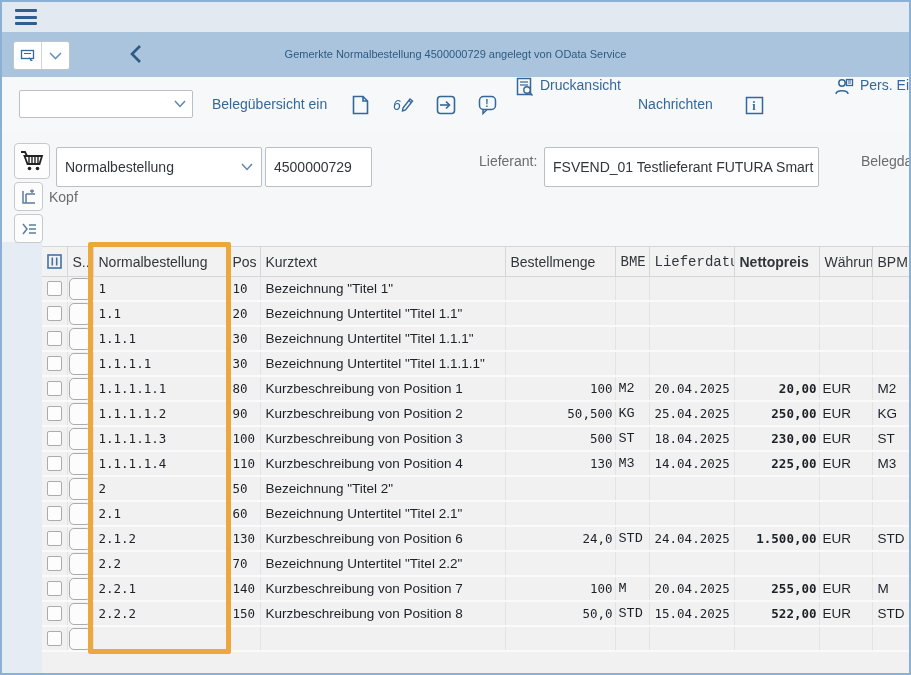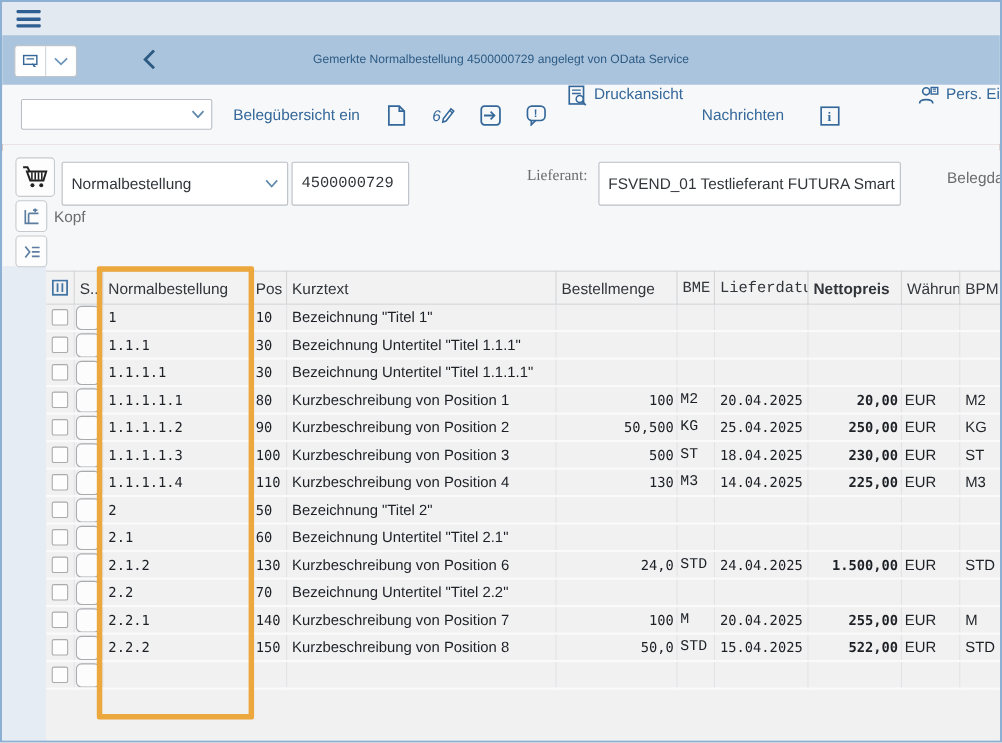--- a/index.html
+++ b/index.html
@@ -176,24 +176,24 @@
         <circle cx="10.5" cy="20.5" r="1.8" fill="#222"></circle>
         <circle cx="18.5" cy="20.5" r="1.8" fill="#222"></circle>
       </svg>
   </div>
   <div class="field sel" style="left:54px;top:145px;width:206px;">
     <span>Normalbestellung</span>
     <svg width="12" height="8" viewBox="0 0 12 8">
         <polyline points="1,1 6,6.5 11,1" fill="none" stroke="#5d87ad" stroke-width="1.5"></polyline>
       </svg>
   </div>
-  <div class="field" style="left:263px;top:145px;width:107px;font-family:Liberation Mono, monospace;">
+  <div class="field" style="left:263px;top:145px;width:107px;">
     <span>4500000729</span>
   </div>
-  <span class="lbl" style="left:477px;top:145px;font-family:Liberation Serif, serif;">Lieferant:</span>
+  <span class="lbl" style="left:477px;top:145px;">Lieferant:</span>
   <div class="field" style="left:542px;top:145px;width:275px;">
     <span>FSVEND_01 Testlieferant FUTURA Smart 1</span>
   </div>
   <span class="lbl" style="left:859px;top:145px;">Belegdat</span>
 
   <div class="icon-btn kopf-btn">
     <svg width="16" height="16" viewBox="0 0 16 16">
         <path d="M2 2 V14 H14" fill="none" stroke="#5b7da0" stroke-width="1.5"></path>
         <path d="M5 5 H14 M5 5 V14" fill="none" stroke="#5b7da0" stroke-width="1.5"></path>
         <line x1="9" y1="2" x2="13" y2="2" stroke="#5b7da0" stroke-width="1.5"></line>
@@ -265,20 +265,37 @@
             <td class="col9 unit"></td>
             <td class="col10"></td>
           </tr>
           <tr>
             <td class="col0">
               <div class="cb"></div>
             </td>
             <td class="col1">
               <div class="sb"></div>
             </td>
+            <td class="col2 mono">1.1</td>
+            <td class="col3 mono">20</td>
+            <td class="col4">Bezeichnung Untertitel "Titel 1.1"</td>
+            <td class="col5 mono num"></td>
+            <td class="col6 unit"></td>
+            <td class="col7 mono"></td>
+            <td class="col8 mono num"></td>
+            <td class="col9 unit"></td>
+            <td class="col10"></td>
+          </tr>
+          <tr>
+            <td class="col0">
+              <div class="cb"></div>
+            </td>
+            <td class="col1">
+              <div class="sb"></div>
+            </td>
             <td class="col2 mono">1.1.1</td>
             <td class="col3 mono">30</td>
             <td class="col4">Bezeichnung Untertitel "Titel 1.1.1"</td>
             <td class="col5 mono num"></td>
             <td class="col6 unit"></td>
             <td class="col7 mono"></td>
             <td class="col8 mono num"></td>
             <td class="col9 unit"></td>
             <td class="col10"></td>
           </tr>

